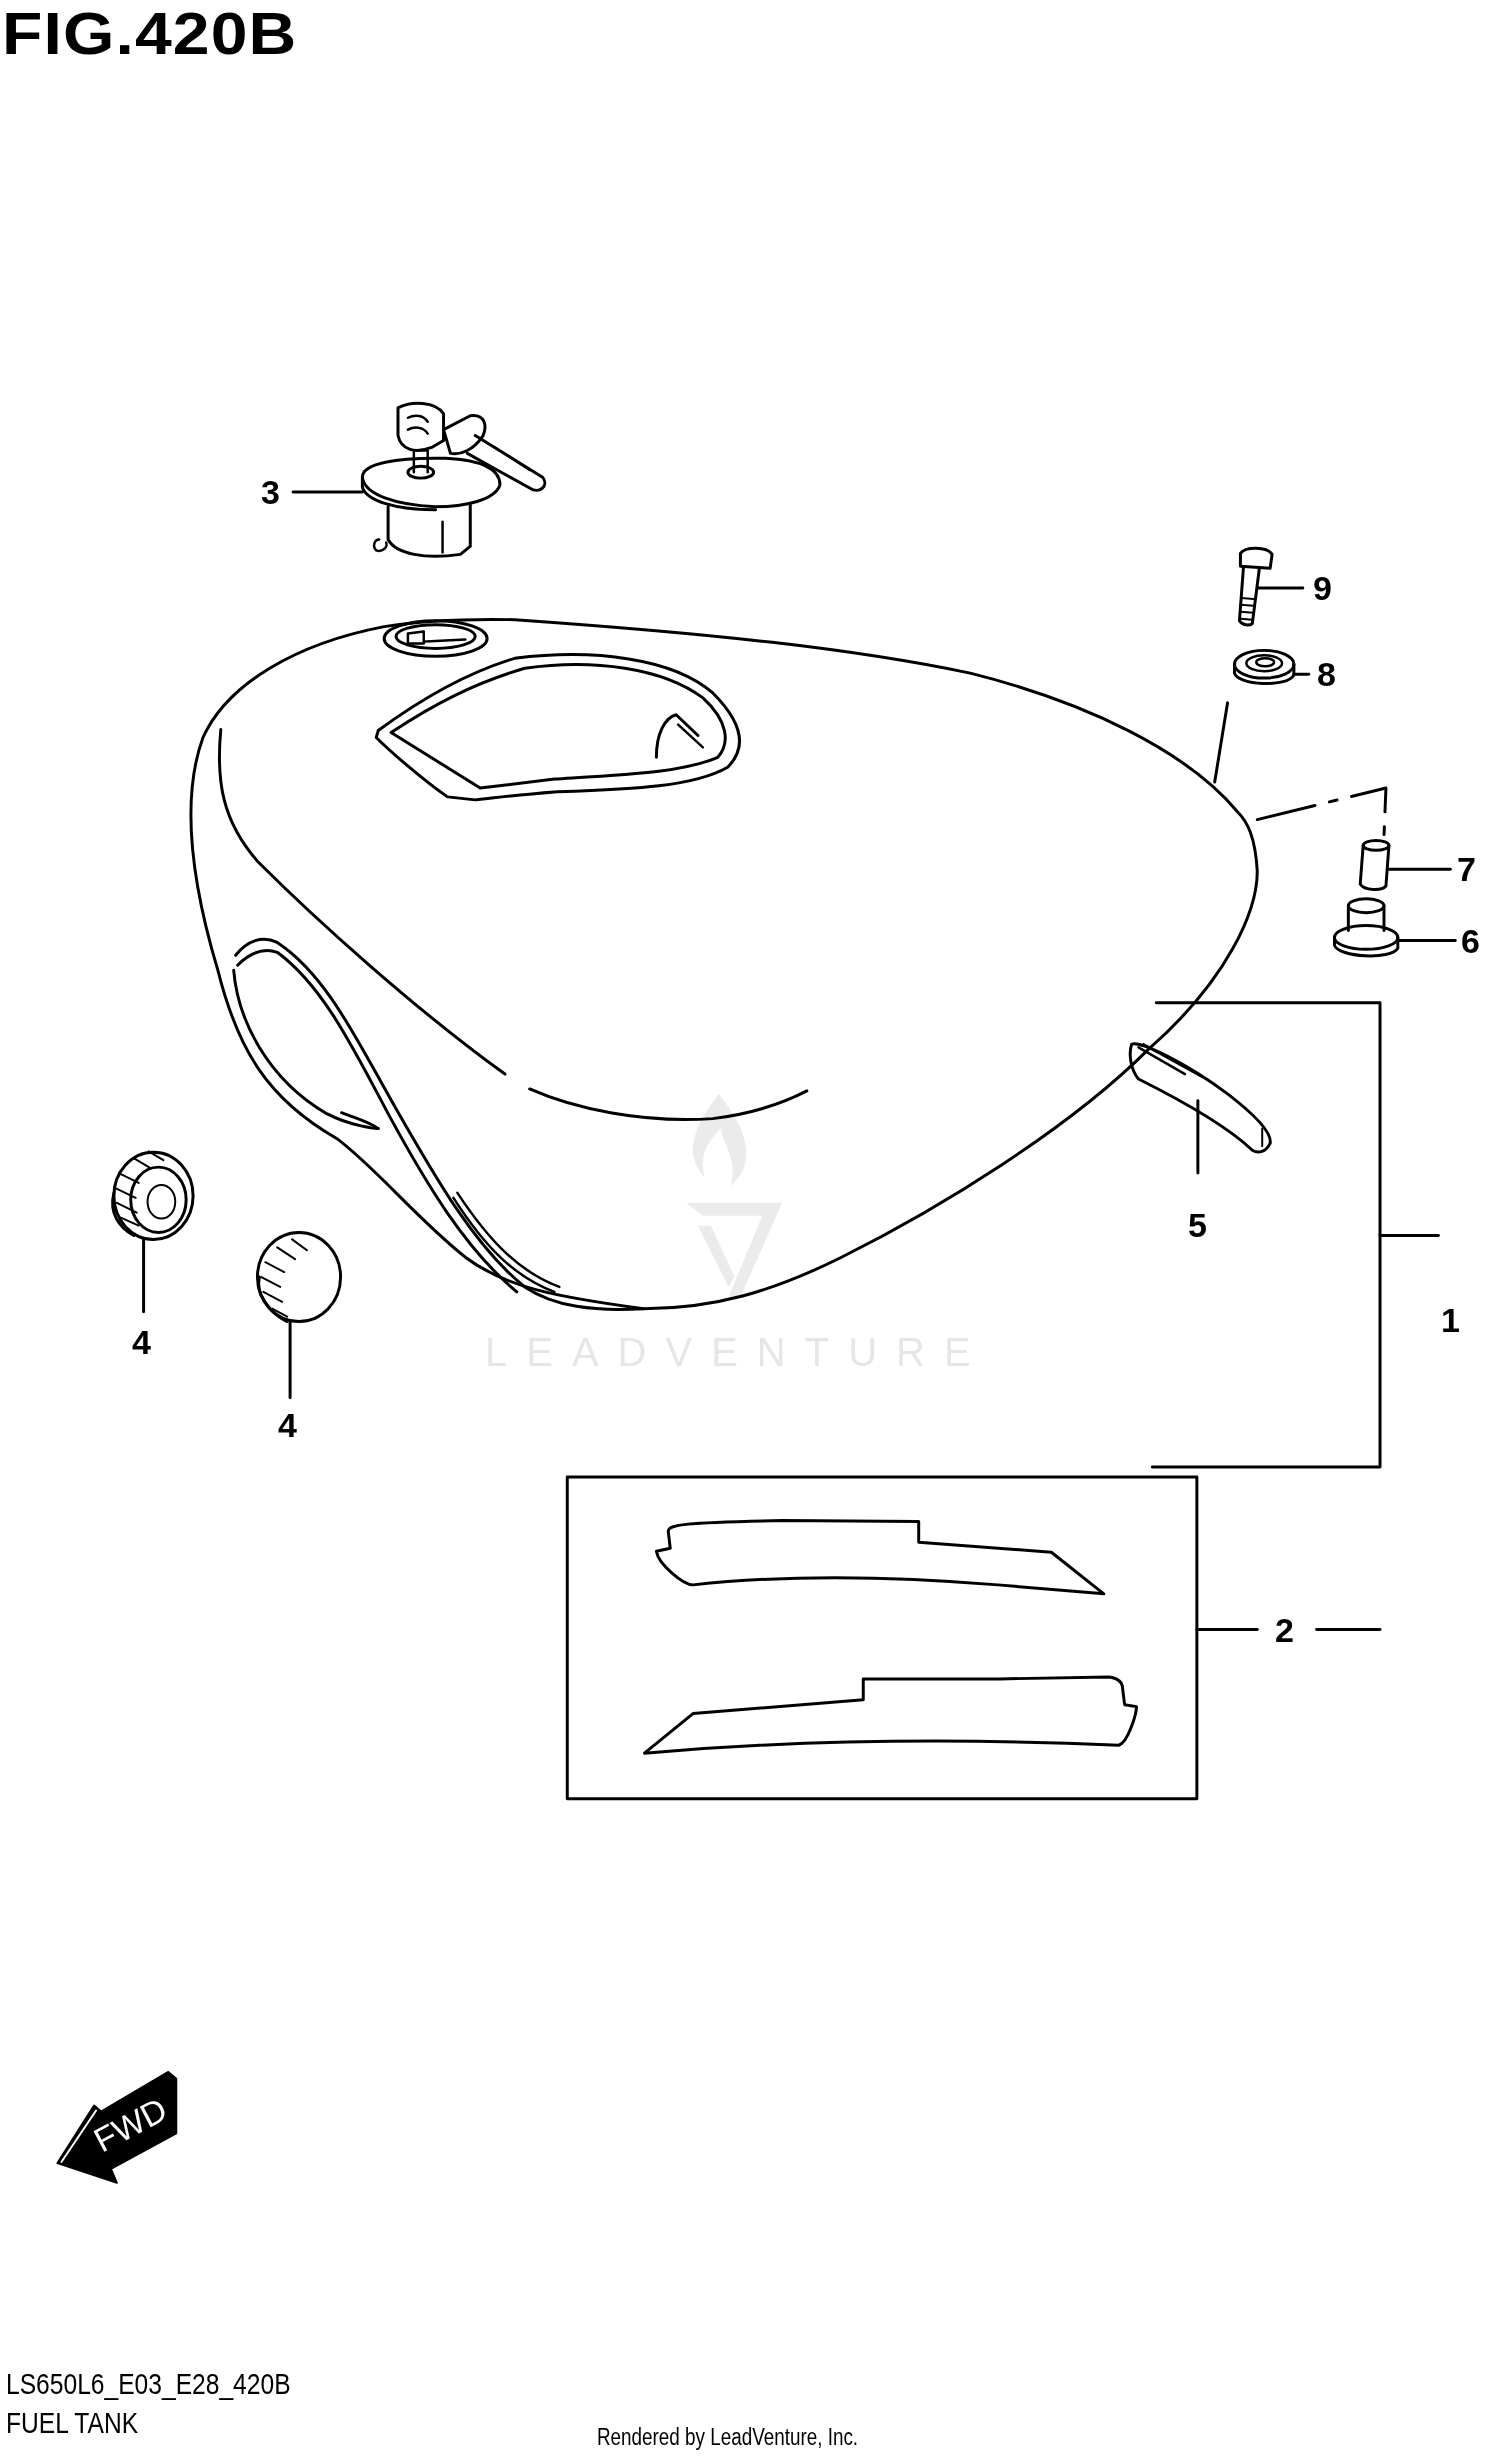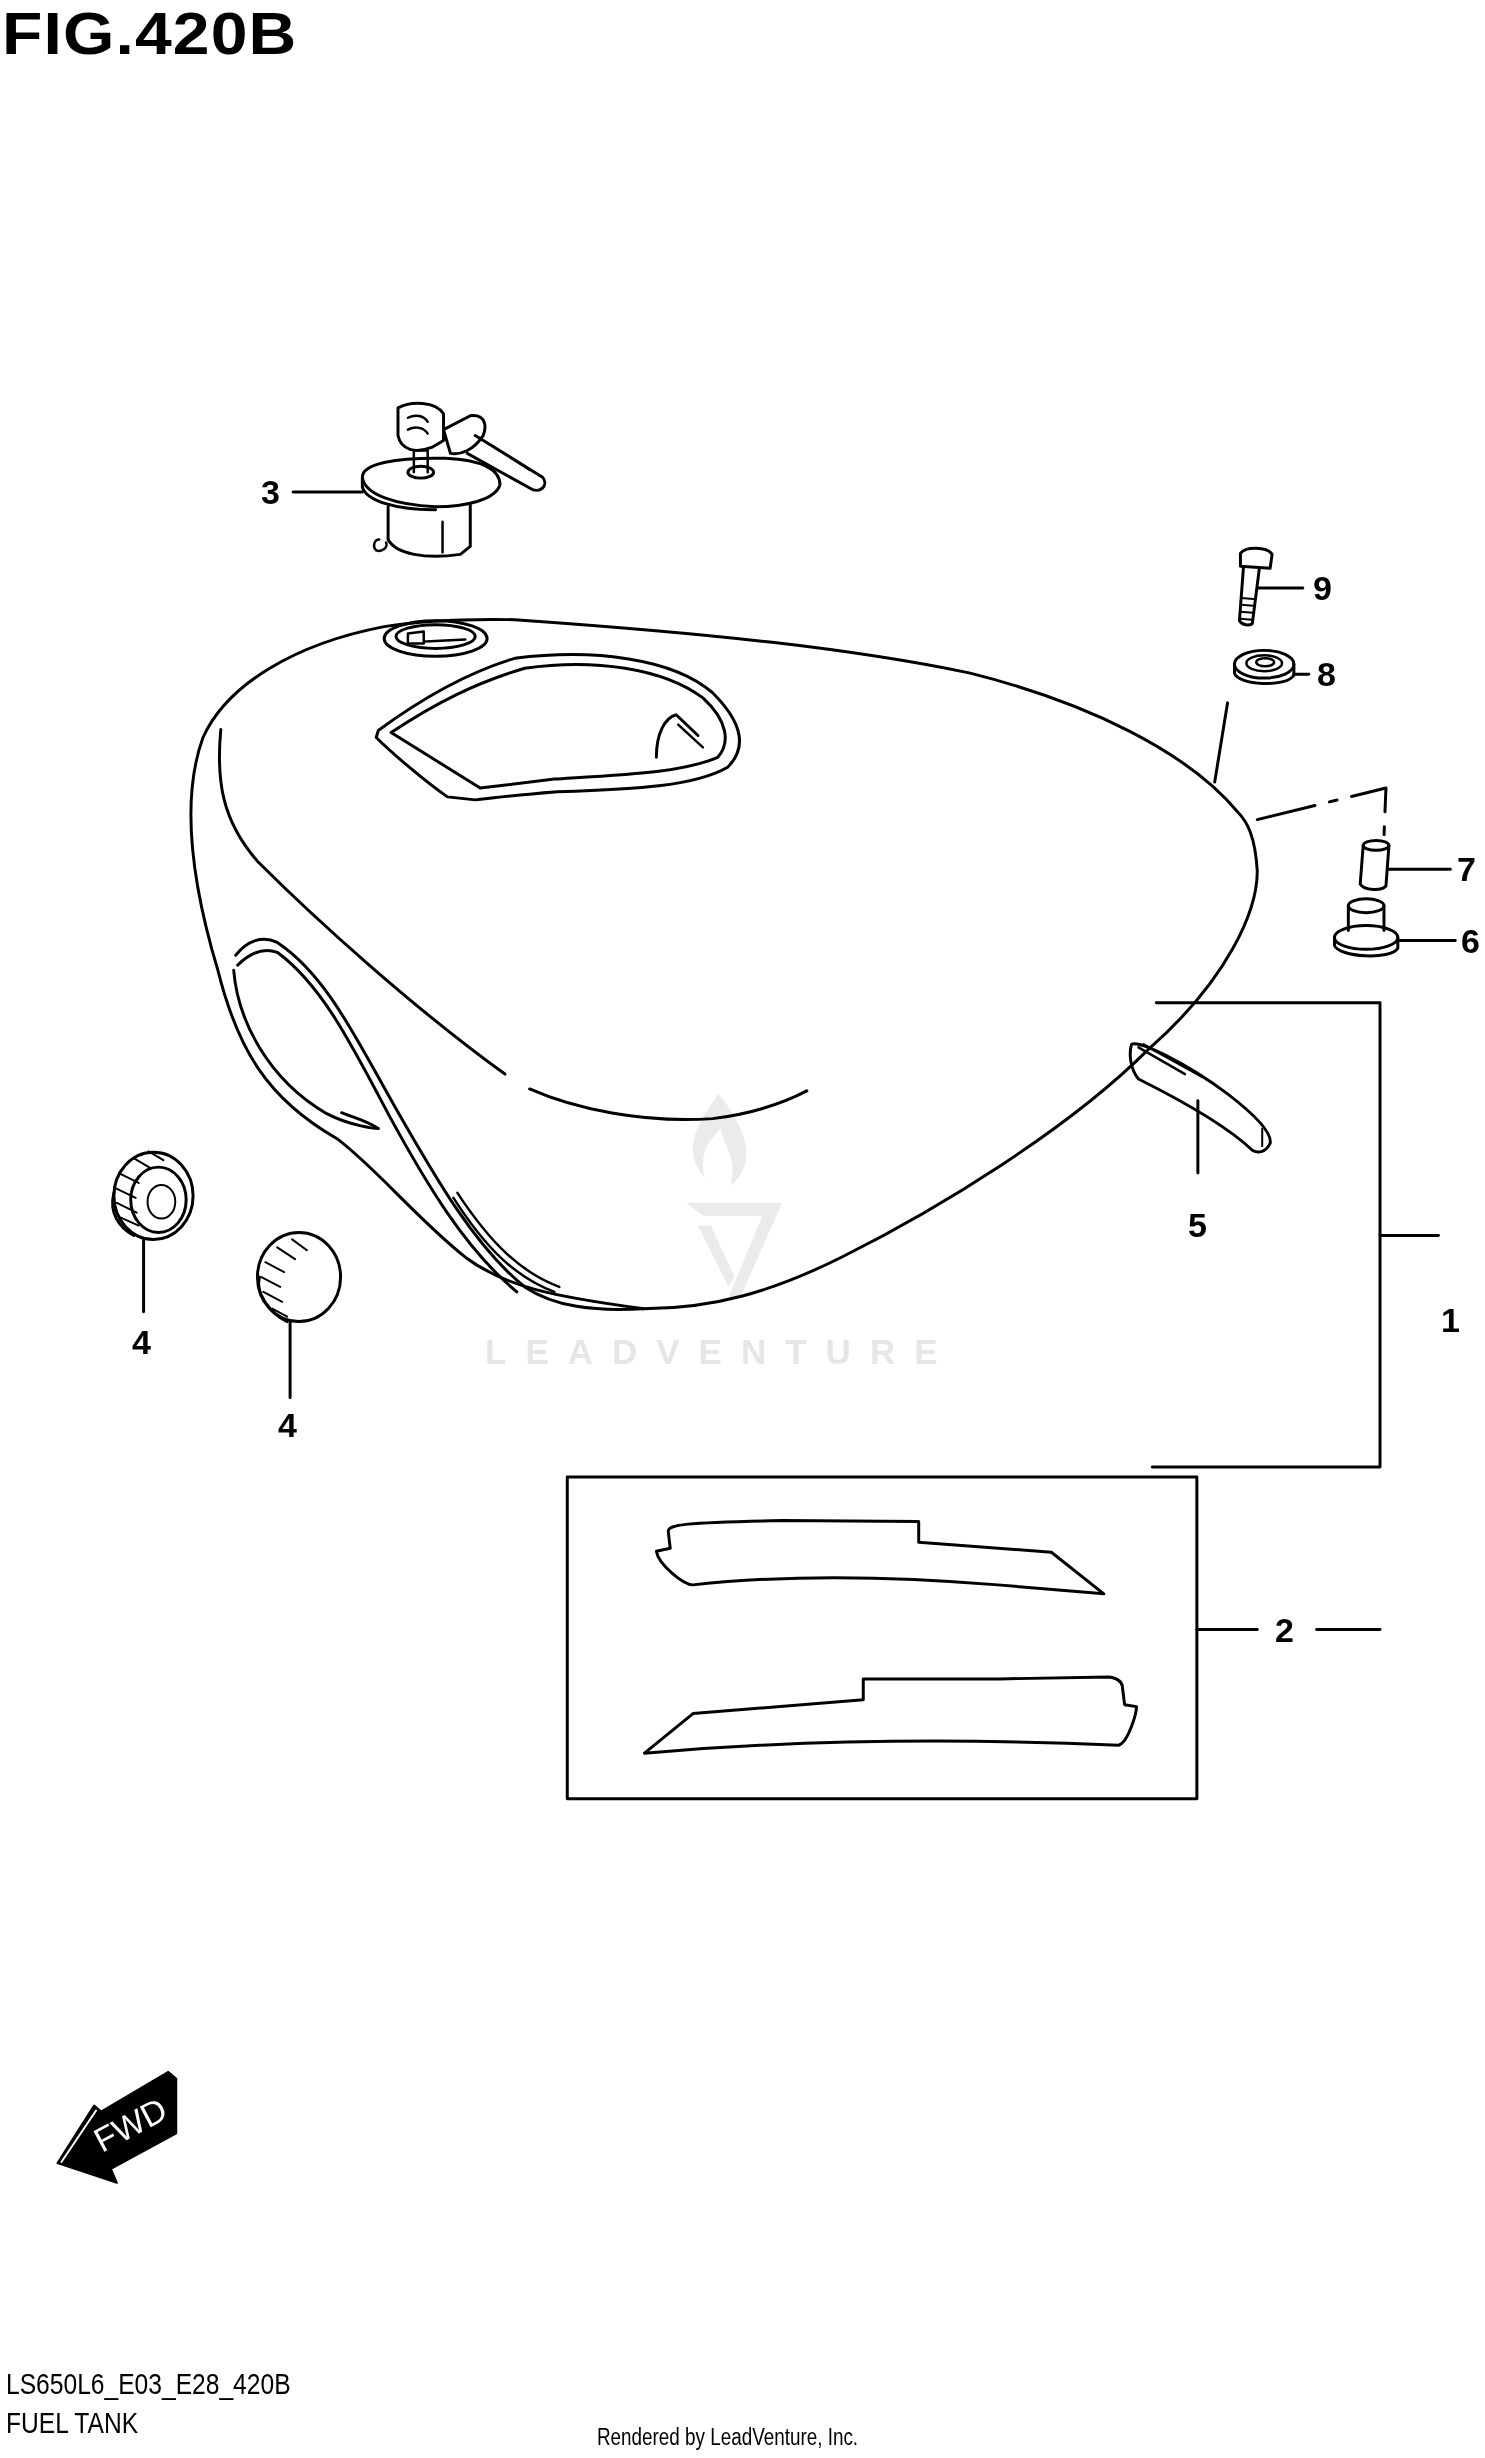--- a/index.html
+++ b/index.html
@@ -3,21 +3,21 @@
 <meta charset="utf-8">
 <style>
   html, body { margin: 0; padding: 0; background: #ffffff; }
   body { width: 1485px; height: 2458px; position: relative; overflow: hidden; font-family: "Liberation Sans", sans-serif; color: #000; }
   .fig-title { position: absolute; left: 2px; top: 0px; font-family: "Liberation Sans", sans-serif; font-weight: 900; font-size: 59px; letter-spacing: 1px; line-height: 69px; transform: scaleX(1.12); transform-origin: left top; }
   svg.diagram { position: absolute; left: 0; top: 0; }
   .callout { position: absolute; font-family: "Liberation Sans", sans-serif; font-weight: 700; font-size: 34px; line-height: 34px; }
   .model-code { position: absolute; left: 6px; top: 2367px; font-family: "Liberation Sans", sans-serif; font-size: 30px; line-height: 34px; transform: scaleX(0.82); transform-origin: left top; }
   .section-name { position: absolute; left: 6px; top: 2406px; font-family: "Liberation Sans", sans-serif; font-size: 30px; line-height: 34px; transform: scaleX(0.82); transform-origin: left top; }
   .credit { position: absolute; left: 597px; top: 2423px; font-family: "Liberation Sans", sans-serif; font-size: 23px; line-height: 28px; transform: scaleX(0.82); transform-origin: left top; }
-  .watermark { position: absolute; left: 485px; top: 1327px; font-family: "Liberation Sans", sans-serif; font-size: 35px; font-weight: 700; color: #e6e6e6; letter-spacing: 19px; line-height: 50px; }
+  .watermark { position: absolute; left: 485px; top: 1327px; font-family: "Liberation Sans", sans-serif; font-size: 40px; font-weight: 400; color: #e6e6e6; letter-spacing: 19px; line-height: 50px; }
   .fwd-text { font-family: "Liberation Sans", sans-serif; font-weight: 400; }
 </style>
 </head>
 <body>
 
 <div class="fig-title">FIG.420B</div>
 
 <svg class="diagram" width="1485" height="2458" viewBox="0 0 1500 2483">
   <g fill="#ebebeb" stroke="none">
     <path d="M726,1105 C700,1140 690,1165 712,1190 C705,1160 720,1150 728,1140 C732,1160 745,1170 738,1198 C760,1180 762,1150 726,1105 Z"></path>

